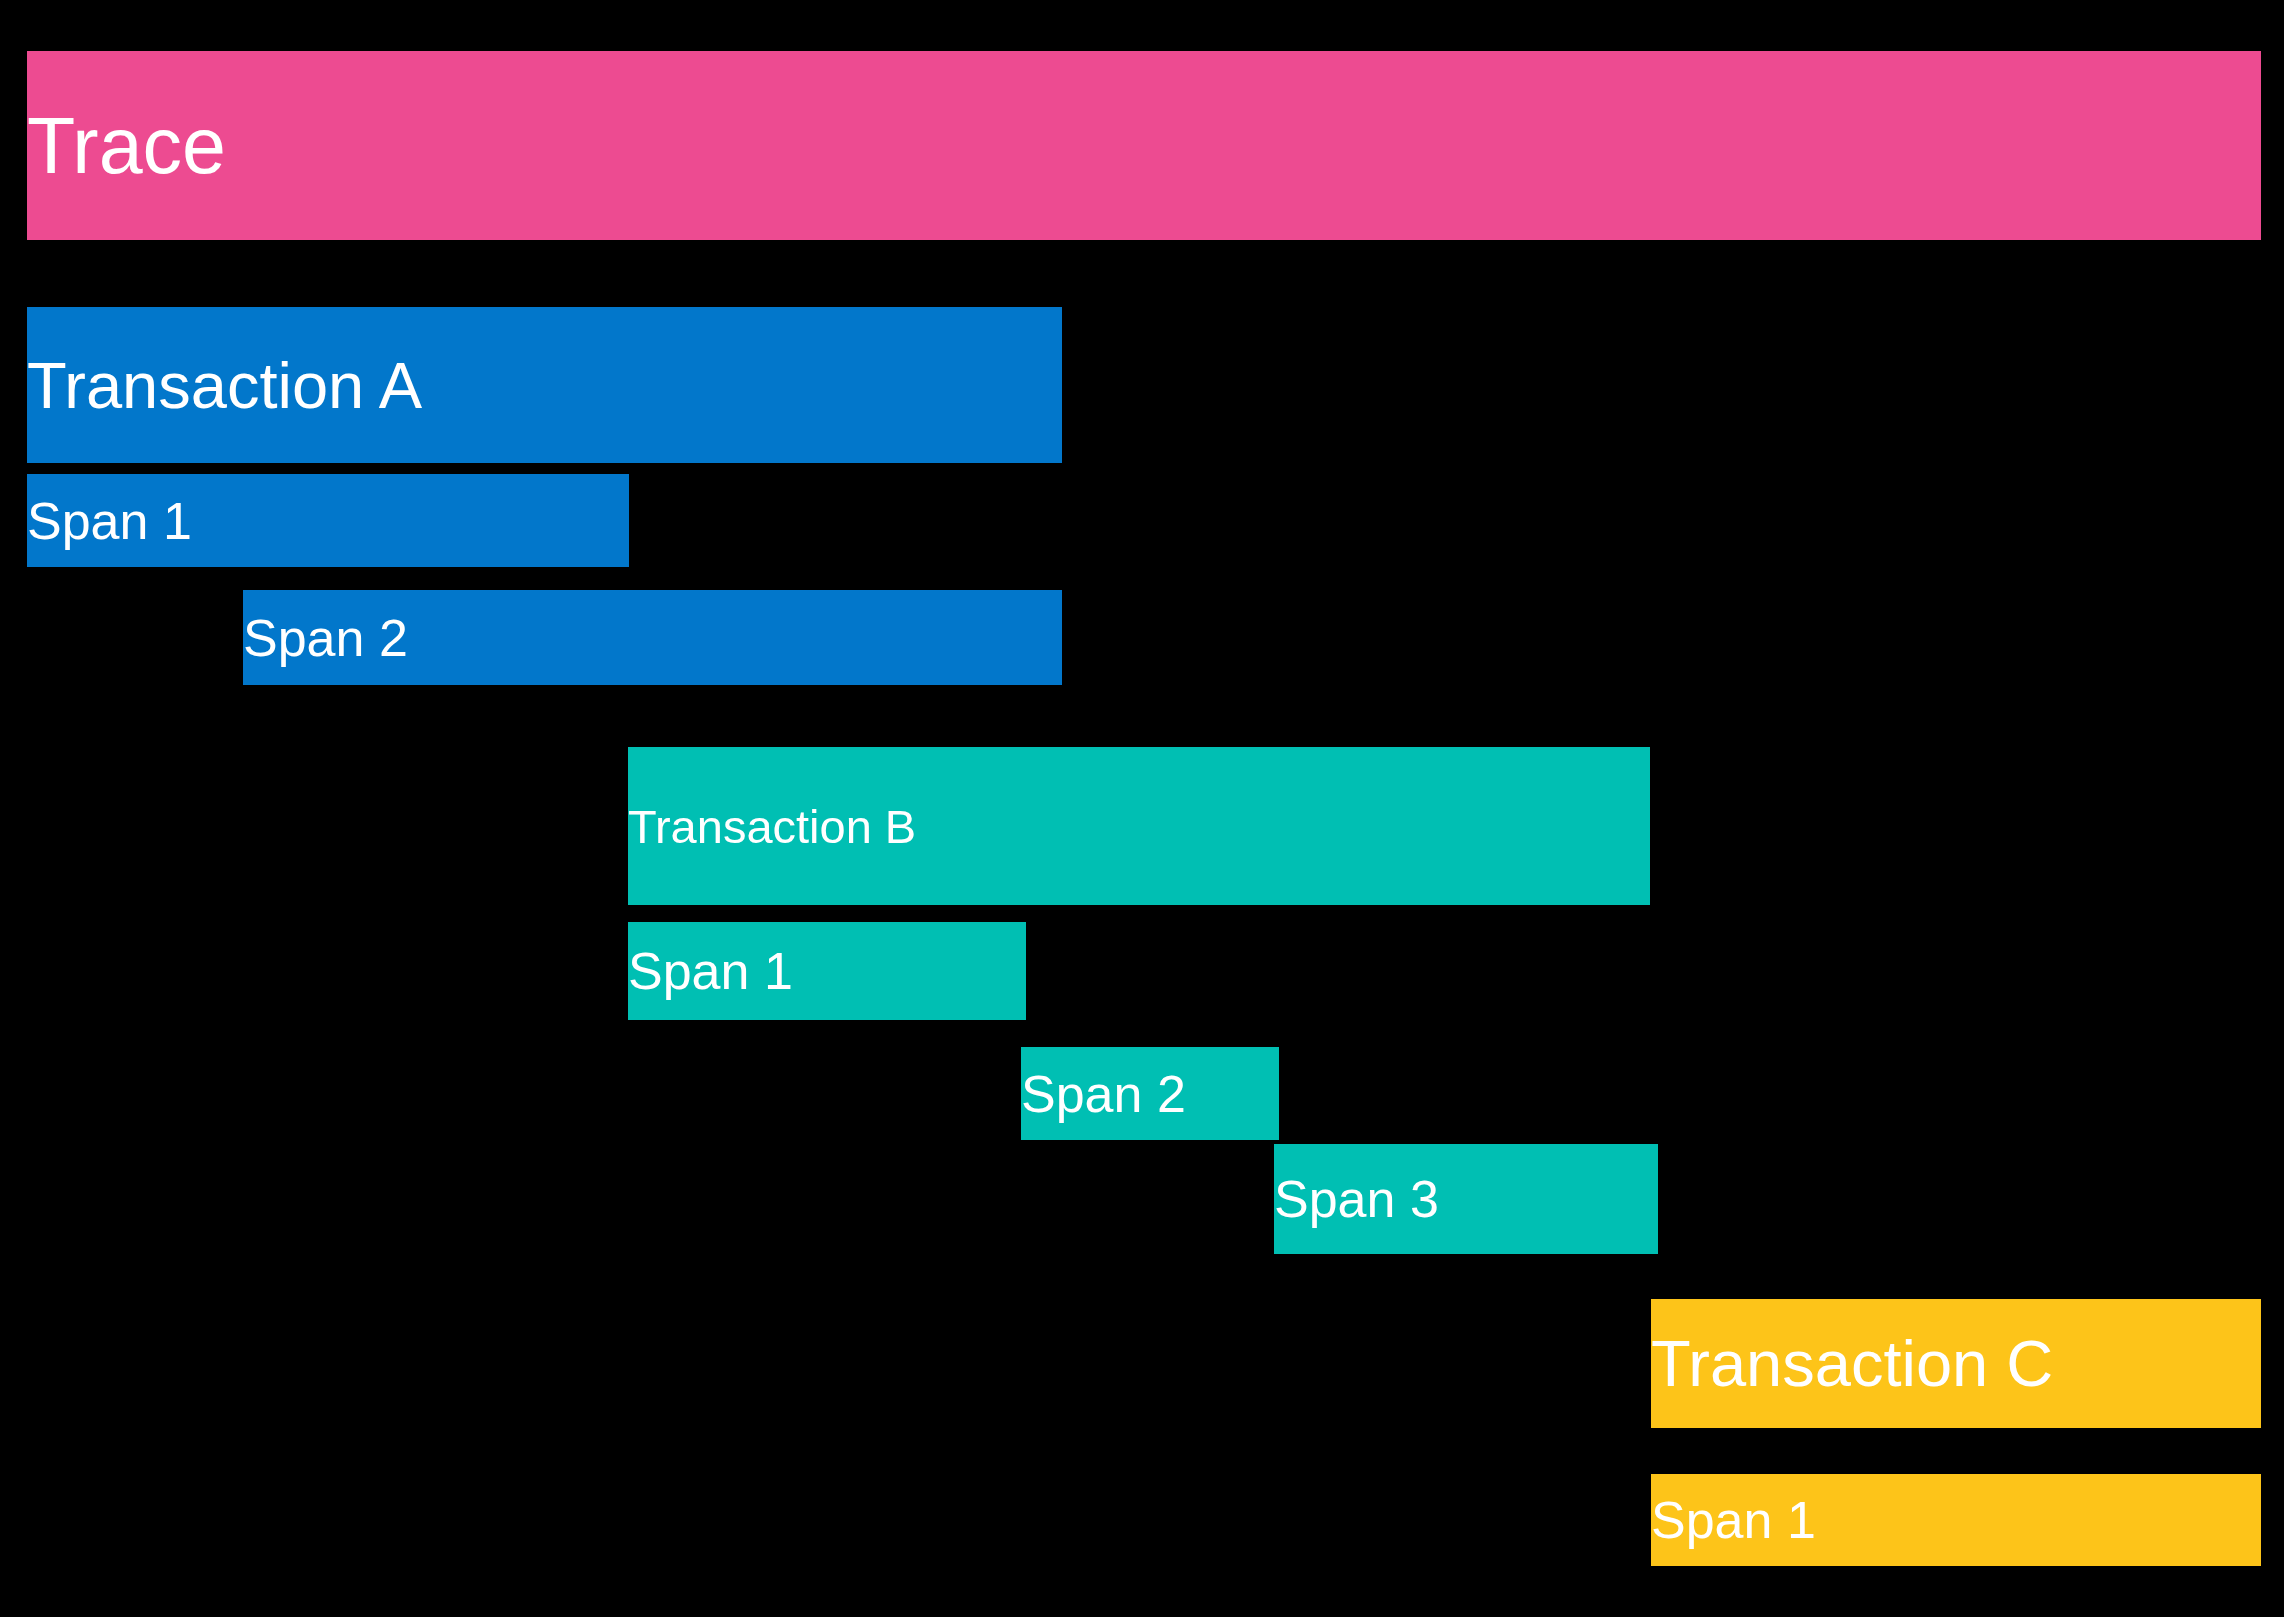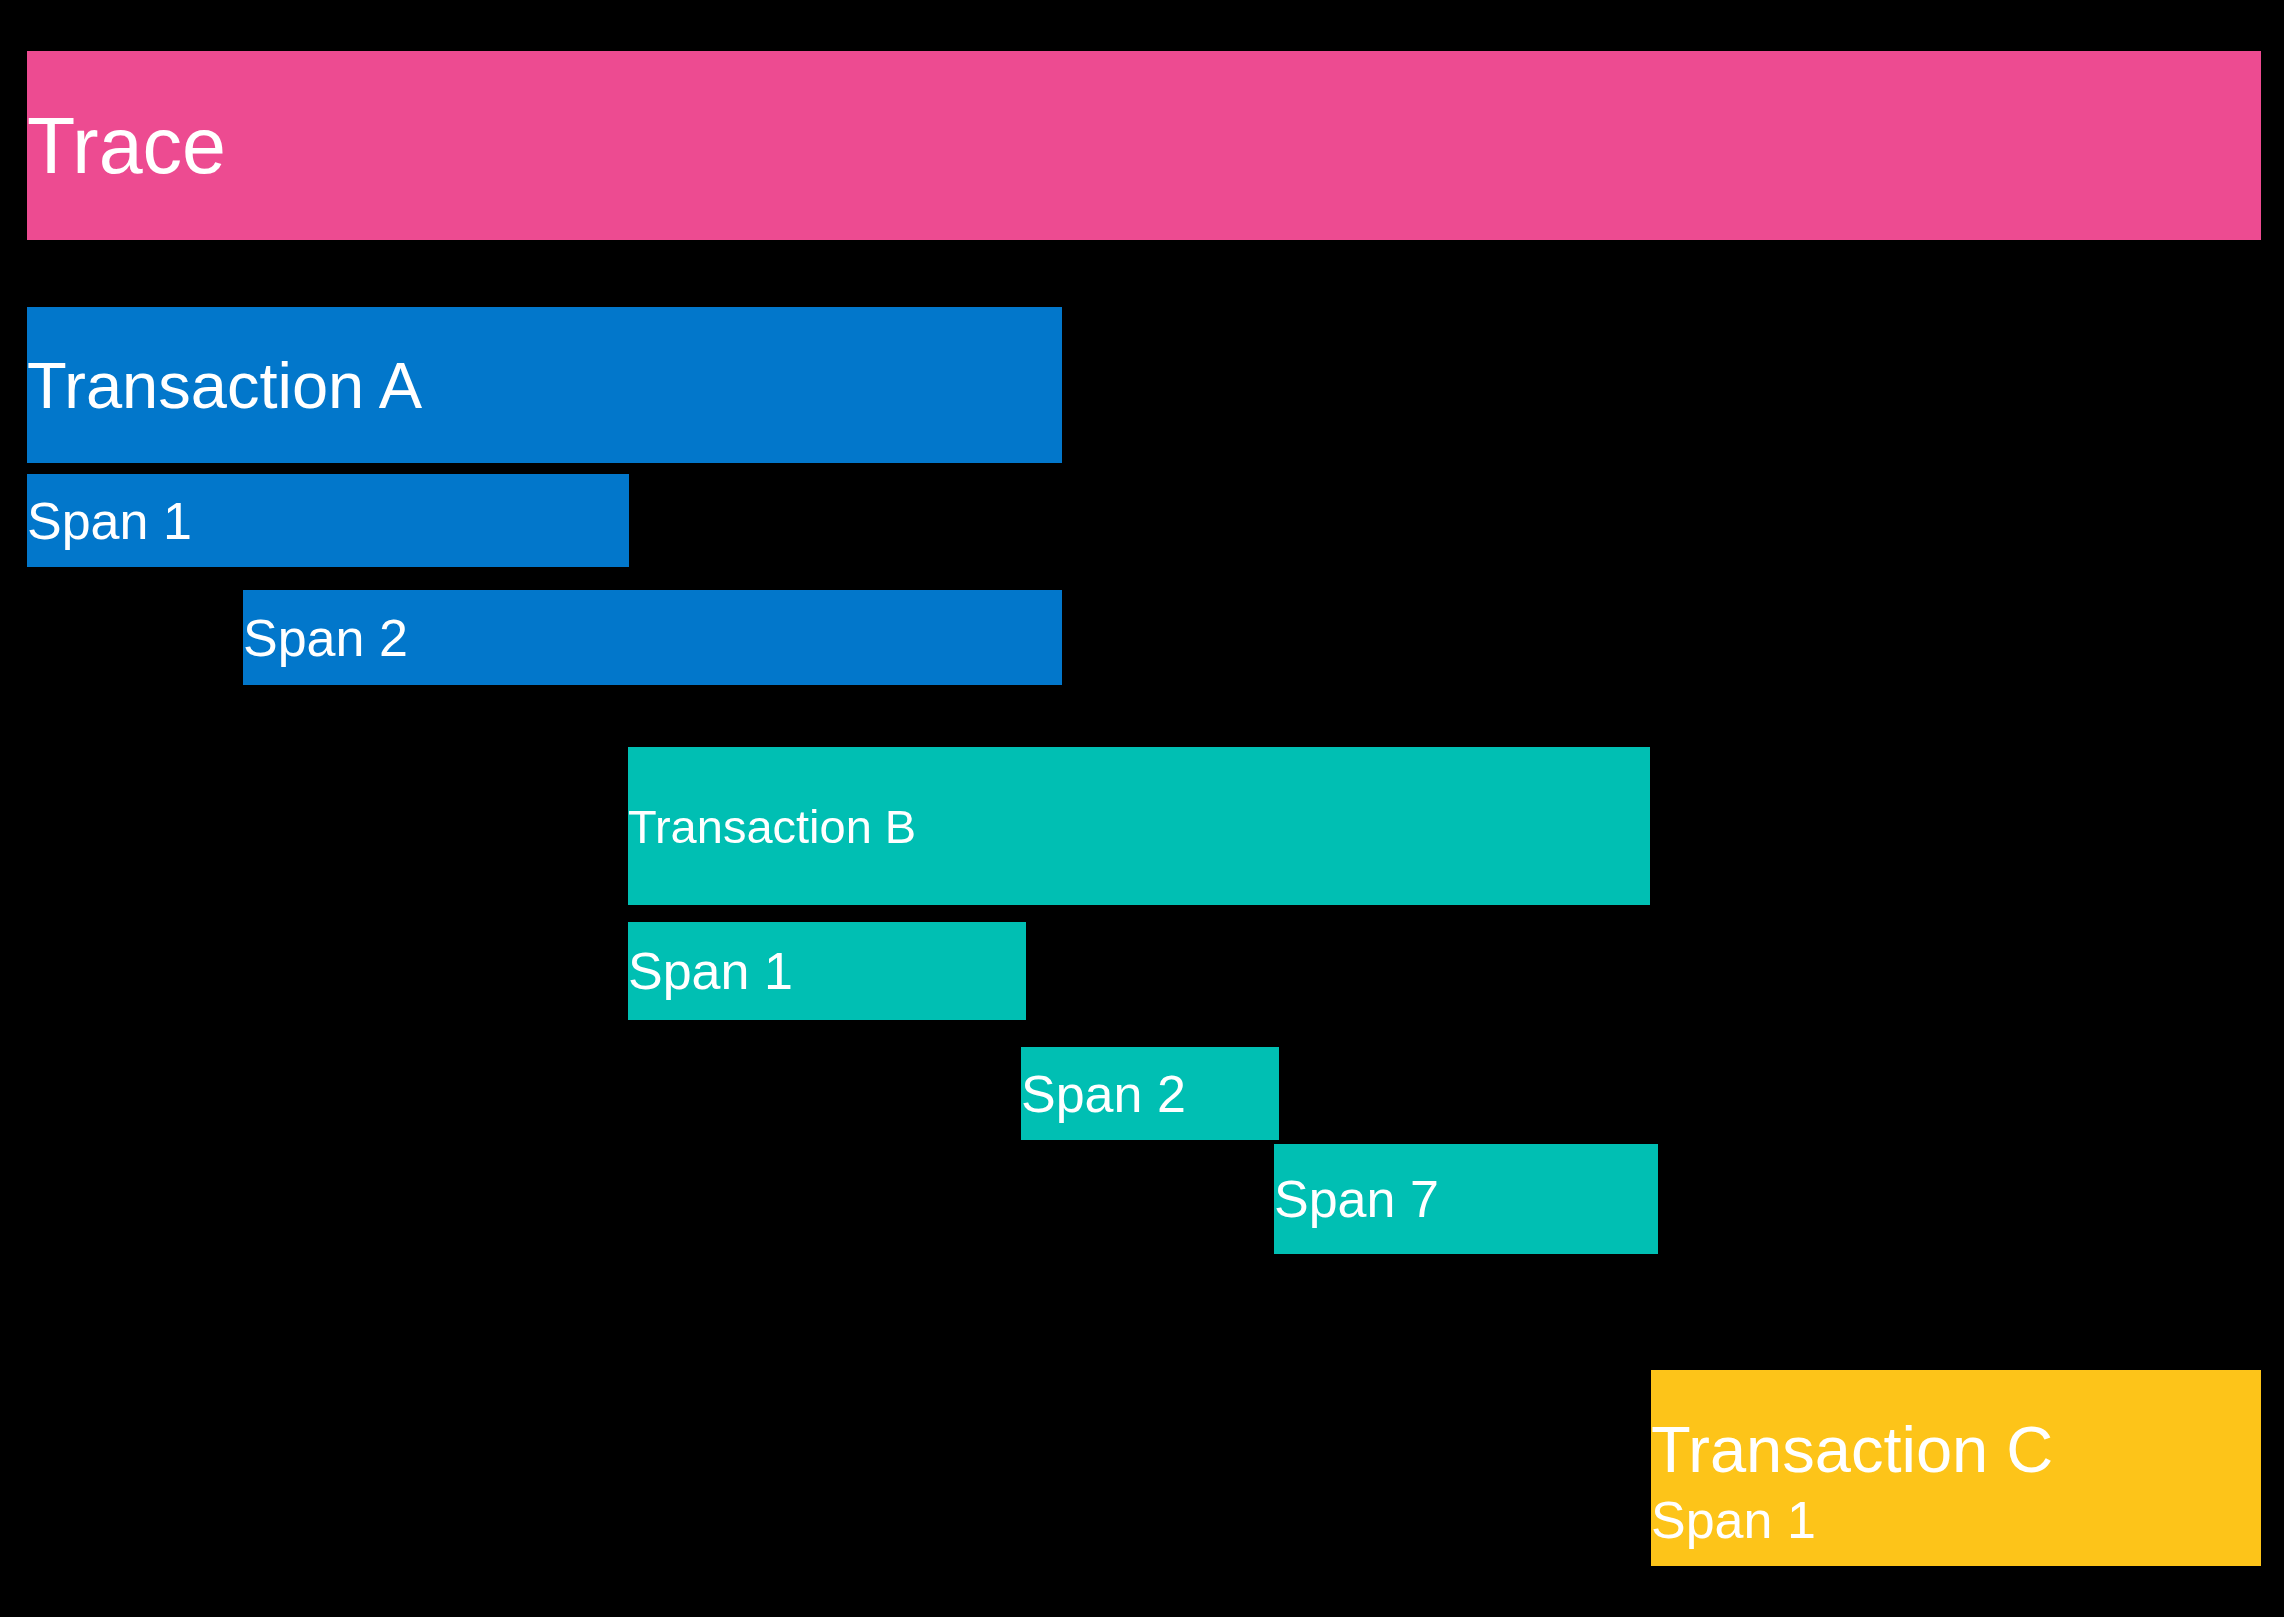--- a/index.html
+++ b/index.html
@@ -79,22 +79,22 @@
     font-size: 52px;
   }
   #bar-b-span-3 {
     left: 1274px; top: 1144px;
     width: 384px; height: 110px;
     background: #00BFB3;
     font-size: 52px;
   }
   
   #bar-transaction-c {
-    left: 1651px; top: 1370px;
-    width: 610px; height: 158px;
+    left: 1651px; top: 1299px;
+    width: 610px; height: 129px;
     background: #FDC419;
     font-size: 65px;
   }
   #bar-c-span-1 {
     left: 1651px; top: 1474px;
     width: 610px; height: 92px;
     background: #FDC419;
     font-size: 52px;
   }
 </style>
@@ -125,21 +125,21 @@
 
   <div class="bar" id="bar-b-span-1">
     <span class="bar-label">Span 1</span>
   </div>
 
   <div class="bar" id="bar-b-span-2">
     <span class="bar-label">Span 2</span>
   </div>
 
   <div class="bar" id="bar-b-span-3">
-    <span class="bar-label">Span 7</span>
+    <span class="bar-label">Span 3</span>
   </div>
 
   <div class="bar" id="bar-transaction-c">
     <span class="bar-label">Transaction C</span>
   </div>
 
   <div class="bar" id="bar-c-span-1">
     <span class="bar-label">Span 1</span>
   </div>
 

